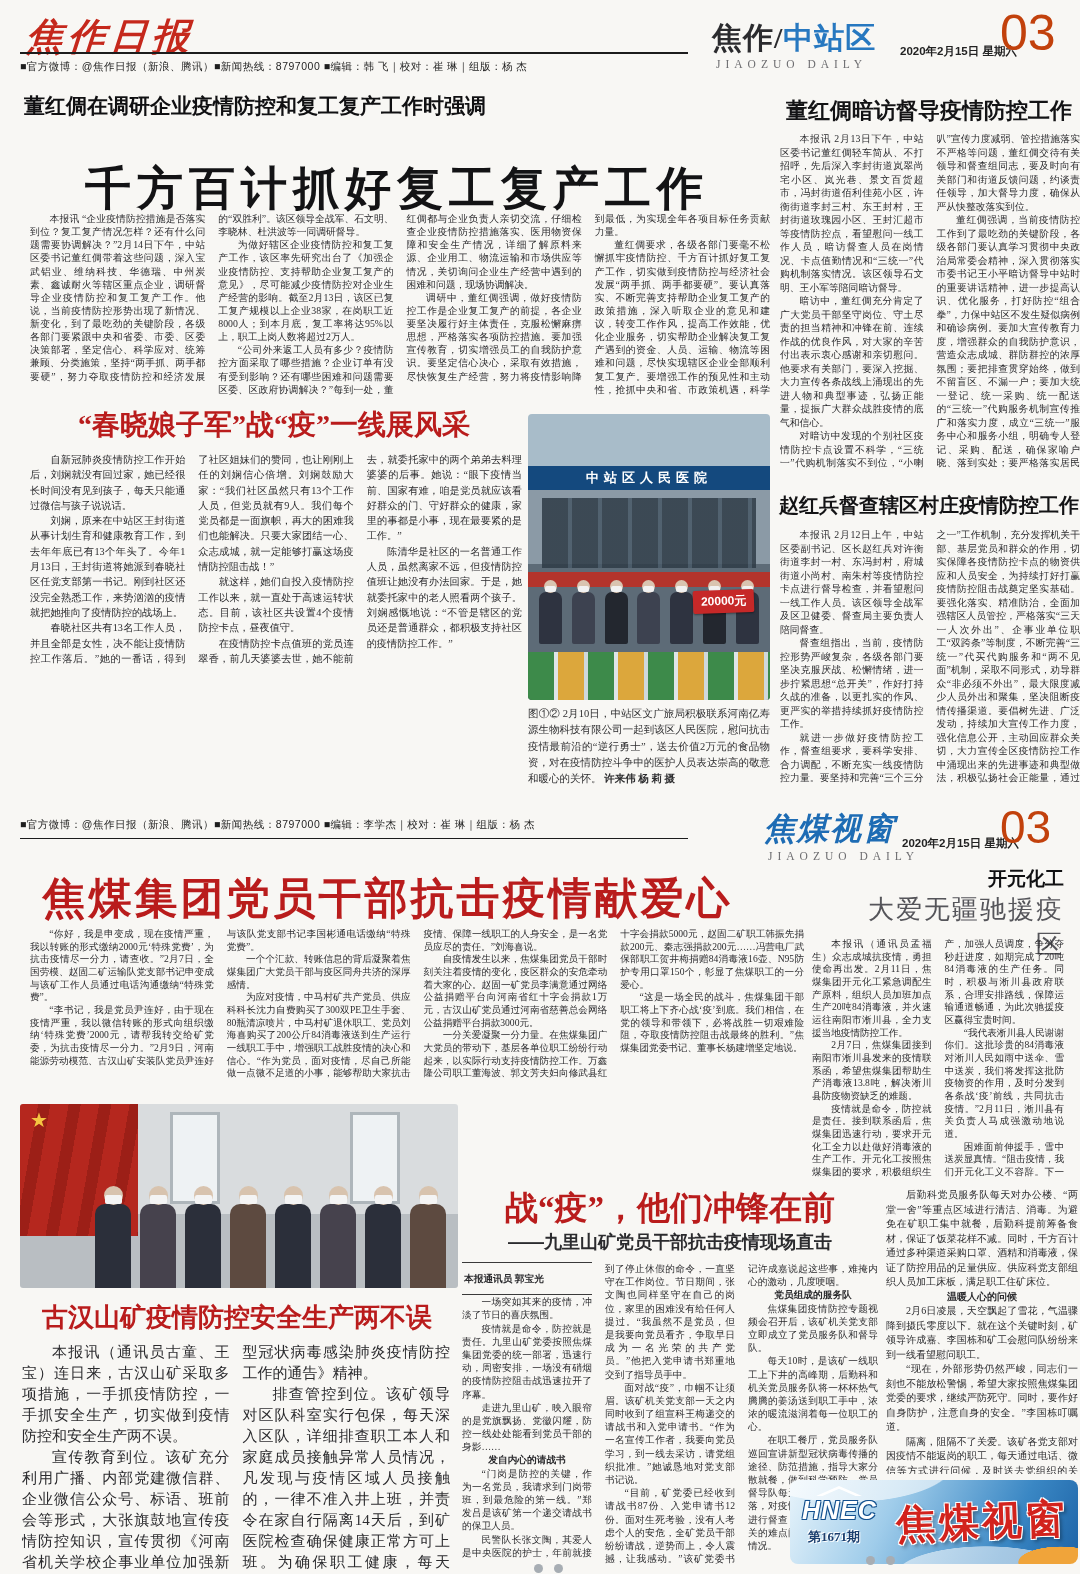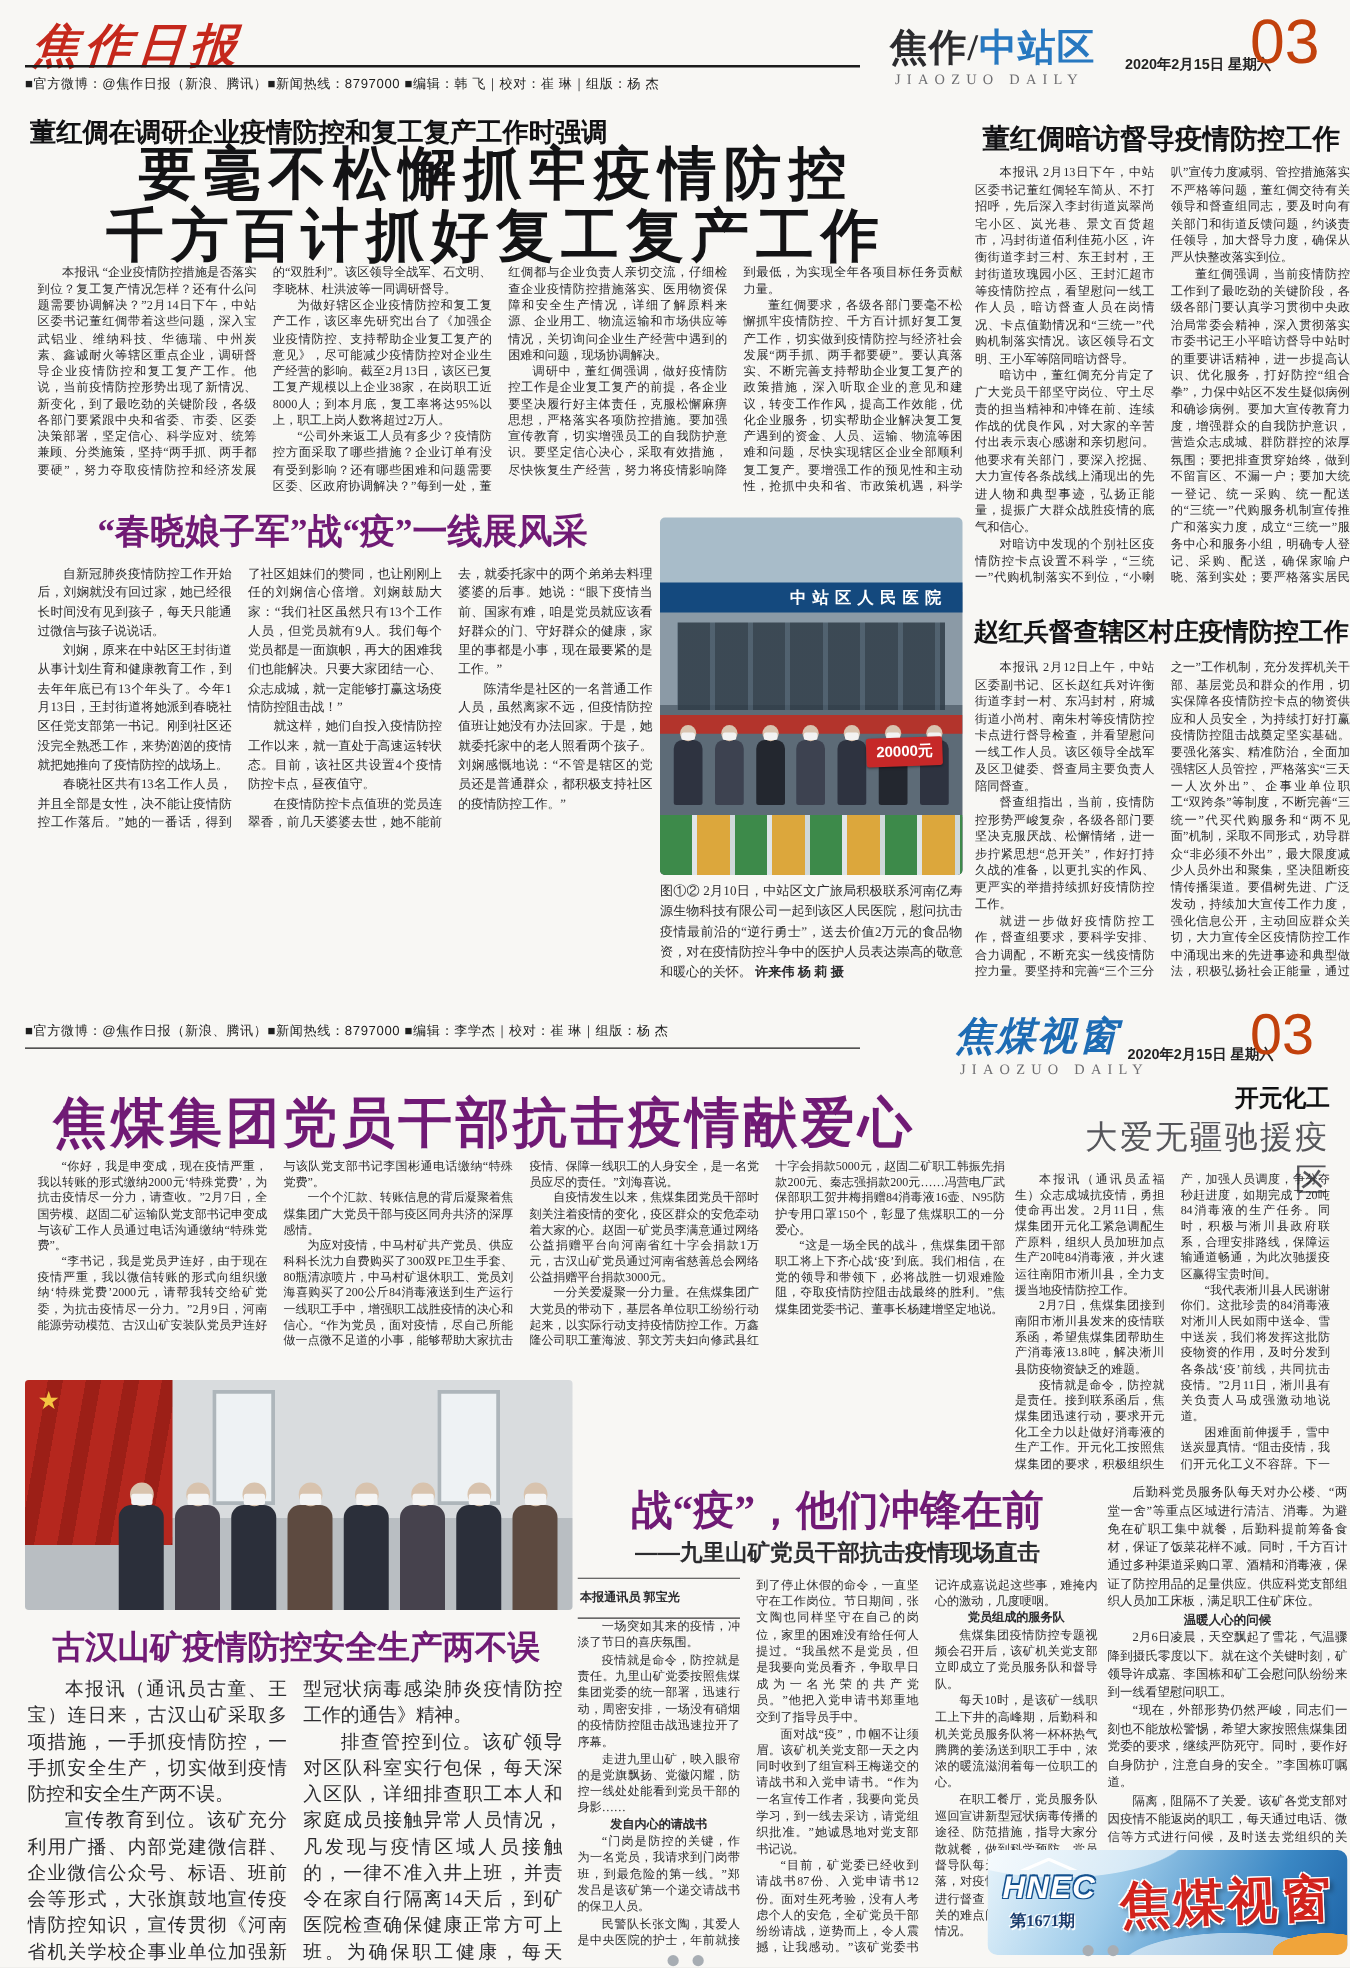--- a/index.html
+++ b/index.html
@@ -15,21 +15,21 @@
   .section-title{font-size:30px;font-weight:900;letter-spacing:1px;}
   .section-title .blue{color:#2778c0;}
   .section-en{font-size:11.5px;letter-spacing:5px;color:#6d6d70;}
   .band-date{font-size:11.5px;font-weight:bold;font-family:"Liberation Sans",sans-serif;color:#222;}
   .page-no{font-size:50px;color:#c2410c;font-family:"Liberation Sans",sans-serif;font-weight:300;}
   .brand2{font-size:31px;font-weight:900;font-style:italic;color:#1e6cb4;letter-spacing:2px;}
 
   
   .kicker{font-family:"Liberation Sans",sans-serif;font-weight:bold;font-size:21px;color:#101012;}
   .h-big{font-weight:900;color:#131315;text-align:center;letter-spacing:6px;font-size:46px;line-height:1;}
-  .h-mid{font-weight:900;color:#701a75;text-align:center;}
+  .h-mid{font-weight:900;color:#b91c1c;text-align:center;}
   .h-side{font-weight:900;color:#131315;text-align:center;}
   .h-grey{color:#55555a;font-weight:400;letter-spacing:2px;}
 
   
   .cols{column-gap:13px;text-align:justify;overflow:hidden;}
   .cols p.para,.single p.para{margin:0;text-indent:2em;}
   .single{text-align:justify;overflow:hidden;}
   .subhead{text-indent:0 !important;text-align:center;font-weight:bold;
            font-family:"Liberation Sans",sans-serif;}
   .byline{text-indent:0 !important;border-top:1.5px solid #3a3a3a;border-bottom:1.5px solid #3a3a3a;
@@ -44,21 +44,21 @@
   .rb-body{left:886px;top:1188px;width:192px;height:286px;font-size:10px;line-height:1.45;}
   .gu-body{left:22px;top:1342px;width:428px;height:232px;column-count:2;font-size:15px;line-height:1.4;}
 
   .caption{font-size:10.5px;line-height:1.55;text-align:justify;color:#2e2e30;}
   .caption .cap-credit{white-space:nowrap;font-weight:bold;margin-top:48px;}
 
   
   .photo1{left:528px;top:414px;width:242px;height:286px;border-radius:4px;overflow:hidden;
           background:linear-gradient(#a8bcc9 0 60px,#8b9aa6 60px 150px,#5d6b77 150px 240px,#3c4754 240px 100%);}
   .p1-sign{position:absolute;left:0;top:52px;width:100%;height:24px;background:#14497e;
-           color:#fff;font-size:13px;font-weight:bold;letter-spacing:5px;text-align:center;line-height:24px;padding-left:46px;}
+           color:#fff;font-size:13px;font-weight:bold;letter-spacing:5px;text-align:center;line-height:24px;}
   .p1-glass{position:absolute;left:14px;top:84px;width:214px;height:70px;background:
             repeating-linear-gradient(90deg,#2e3b46 0 26px,#475866 26px 30px);opacity:.85;}
   .p1-banner{position:absolute;left:0;top:158px;width:100%;height:15px;background:#b3342c;}
   .figrow{position:absolute;left:6px;top:168px;width:230px;height:62px;display:flex;justify-content:space-around;align-items:flex-end;}
   .fig{width:23px;height:52px;background:#2e3340;border-radius:7px 7px 2px 2px;position:relative;}
   .fig::before{content:"";position:absolute;top:-12px;left:5px;width:13px;height:13px;border-radius:50%;background:#d9c4b0;}
   .fig::after{content:"";position:absolute;top:-6px;left:6px;width:11px;height:6px;background:#f2f2f2;border-radius:2px;}
   .fig:nth-child(2n){background:#3d4250;} .fig:nth-child(3n){background:#23272f;}
   .p1-card{position:absolute;right:16px;top:176px;background:#c62828;color:#fff;font-weight:bold;
            font-size:12px;padding:3px 8px;border-radius:2px;transform:rotate(-2deg);
@@ -108,21 +108,20 @@
   <div class="abs rule" style="left:20px;top:52px;width:668px;"></div>
   <div class="abs infoline" style="left:20px;top:60px;width:680px;">■官方微博：@焦作日报（新浪、腾讯）■新闻热线：8797000 ■编辑：韩 飞｜校对：崔 琳｜组版：杨 杰</div>
   <div class="abs section-title" style="left:712px;top:18px;">
     <span>焦作</span><span>/</span><span class="blue">中站区</span>
   </div>
   <div class="abs section-en" style="left:716px;top:58px;">JIAOZUO DAILY</div>
   <div class="abs band-date" style="left:900px;top:44px;">2020年2月15日 星期六</div>
   <div class="abs page-no" style="left:1000px;top:4px;">03</div>
 
   <div class="abs kicker" style="left:24px;top:92px;width:746px;">董红倜在调研企业疫情防控和复工复产工作时强调</div>
-  <div class="abs h-big" style="left:24px;top:116px;width:746px;">要毫不松懈抓牢疫情防控</div>
   <div class="abs h-big" style="left:24px;top:166px;width:746px;">千方百计抓好复工复产工作</div>
   <div class="abs cols lead-body">
       <p class="para">本报讯 “企业疫情防控措施是否落实到位？复工复产情况怎样？还有什么问题需要协调解决？”2月14日下午，中站区委书记董红倜带着这些问题，深入宝武铝业、维纳科技、华德瑞、中州炭素、鑫诚耐火等辖区重点企业，调研督导企业疫情防控和复工复产工作。他说，当前疫情防控形势出现了新情况、新变化，到了最吃劲的关键阶段，各级各部门要紧跟中央和省委、市委、区委决策部署，坚定信心、科学应对、统筹兼顾、分类施策，坚持“两手抓、两手都要硬”，努力夺取疫情防控和经济发展的“双胜利”。该区领导全战军、石文明、李晓林、杜洪波等一同调研督导。</p>
       <p class="para">为做好辖区企业疫情防控和复工复产工作，该区率先研究出台了《加强企业疫情防控、支持帮助企业复工复产的意见》，尽可能减少疫情防控对企业生产经营的影响。截至2月13日，该区已复工复产规模以上企业38家，在岗职工近8000人；到本月底，复工率将达95%以上，职工上岗人数将超过2万人。</p>
       <p class="para">“公司外来返工人员有多少？疫情防控方面采取了哪些措施？企业订单有没有受到影响？还有哪些困难和问题需要区委、区政府协调解决？”每到一处，董红倜都与企业负责人亲切交流，仔细检查企业疫情防控措施落实、医用物资保障和安全生产情况，详细了解原料来源、企业用工、物流运输和市场供应等情况，关切询问企业生产经营中遇到的困难和问题，现场协调解决。</p>
       <p class="para">调研中，董红倜强调，做好疫情防控工作是企业复工复产的前提，各企业要坚决履行好主体责任，克服松懈麻痹思想，严格落实各项防控措施。要加强宣传教育，切实增强员工的自我防护意识。要坚定信心决心，采取有效措施，尽快恢复生产经营，努力将疫情影响降到最低，为实现全年各项目标任务贡献力量。</p>
       <p class="para">董红倜要求，各级各部门要毫不松懈抓牢疫情防控、千方百计抓好复工复产工作，切实做到疫情防控与经济社会发展“两手抓、两手都要硬”。要认真落实、不断完善支持帮助企业复工复产的政策措施，深入听取企业的意见和建议，转变工作作风，提高工作效能，优化企业服务，切实帮助企业解决复工复产遇到的资金、人员、运输、物流等困难和问题，尽快实现辖区企业全部顺利复工复产。要增强工作的预见性和主动性，抢抓中央和省、市政策机遇，科学谋划、变危为机，把新冠肺炎疫情影响降到最低，努力实现“弯道超车”，坚决打赢打胜疫情防控和经济发展“两场硬仗”。</p>
     </div>
 
   <div class="abs h-mid" style="left:24px;top:406px;width:500px;font-size:28px;">“春晓娘子军”战“疫”一线展风采</div>

